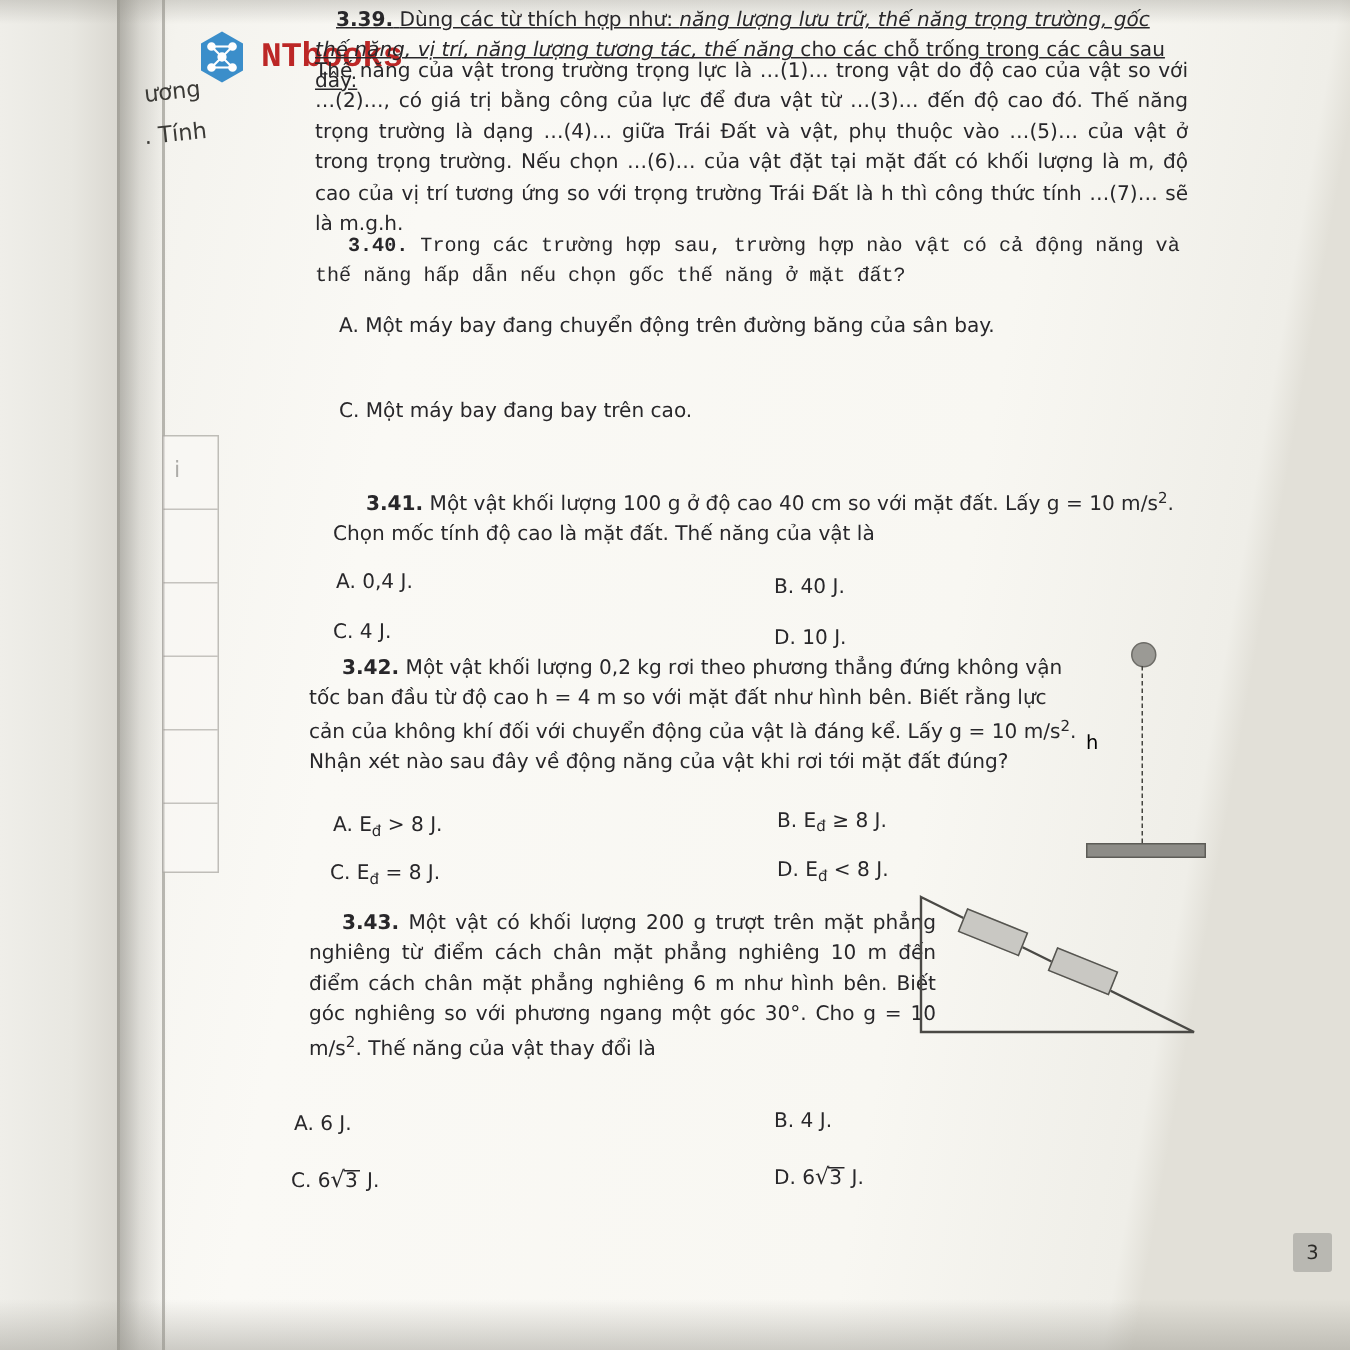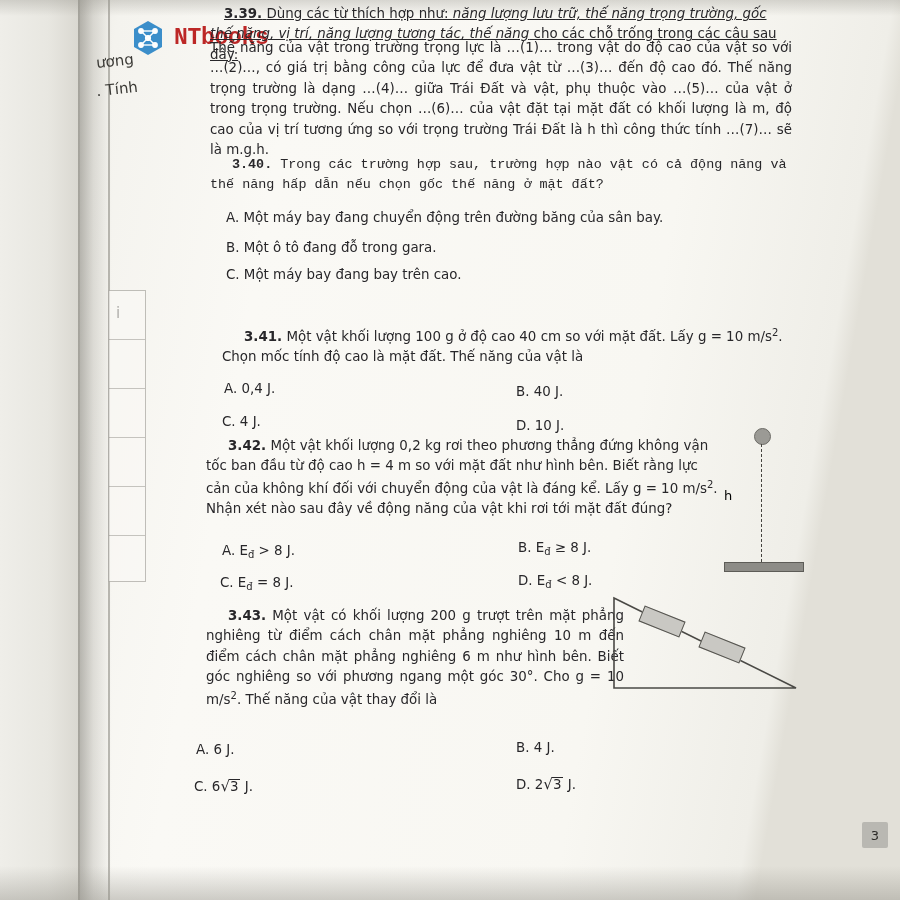--- a/index.html
+++ b/index.html
@@ -245,21 +245,20 @@
     </div>
     <div class="blk" style="left:14px; top:38px; width:582px; text-align:justify;">Thế năng của vật trong trường trọng lực là …(1)… trong vật do độ cao của vật so với …(2)…, có giá trị bằng công của lực để đưa vật từ …(3)… đến độ cao đó. Thế năng trọng trường là dạng …(4)… giữa Trái Đất và vật, phụ thuộc vào …(5)… của vật ở trong trọng trường. Nếu chọn …(6)… của vật đặt tại mặt đất có khối lượng là m, độ cao của vị trí tương ứng so với trọng trường Trái Đất là h thì công thức tính …(7)… sẽ là m.g.h.</div>
 
     <div class="blk" style="left:14px; top:155px; width:580px;">
       <div style="text-indent:22px;font-family:Liberation Mono, monospace;">
         <span class="q-num">3.40.</span>
         <span>Trong các trường hợp sau, trường hợp nào vật có cả động năng và thế năng hấp dẫn nếu chọn gốc thế năng ở mặt đất?</span>
       </div>
     </div>
     <div class="blk" style="left:30px; top:208px;">A. Một máy bay đang chuyển động trên đường băng của sân bay.</div>
-    <div class="blk" style="left:30px; top:238px;">B. Một ô tô đang đỗ trong gara.</div>
     <div class="blk" style="left:30px; top:265px;">C. Một máy bay đang bay trên cao.</div>
 
     <div class="blk" style="left:26px; top:325px; width:586px;">
       <div style="text-indent:22px;">
         <span class="q-num">3.41.</span>
         <span>Một vật khối lượng 100 g ở độ cao 40 cm so với mặt đất. Lấy g = 10 m/s<span class="sup">2</span>. Chọn mốc tính độ cao là mặt đất. Thế năng của vật là</span>
       </div>
     </div>
     <div class="blk" style="left:28px; top:379px;">A. 0,4 J.</div>
     <div class="blk" style="left:320px; top:382px;">B. 40 J.</div>
@@ -290,21 +289,21 @@
         <span class="q-num">3.43.</span>
         <span>Một vật có khối lượng 200 g trượt trên mặt phẳng nghiêng từ điểm cách chân mặt phẳng nghiêng 10 m đến điểm cách chân mặt phẳng nghiêng 6 m như hình bên. Biết góc nghiêng so với phương ngang một góc 30°. Cho g = 10 m/s<span class="sup">2</span>. Thế năng của vật thay đổi là</span>
       </div>
     </div>
     <div class="blk" style="left:0px; top:740px;">A. 6 J.</div>
     <div class="blk" style="left:320px; top:738px;">B. 4 J.</div>
     <div class="blk" style="left:-2px; top:775px;">
       <span>C. 6</span><span style="font-size:15px;">√</span><span class="rad">3</span><span> J.</span>
     </div>
     <div class="blk" style="left:320px; top:773px;">
-      <span>D. 2</span><span style="font-size:15px;">√</span><span class="rad">3</span><span> J.</span>
+      <span>D. 6</span><span style="font-size:15px;">√</span><span class="rad">3</span><span> J.</span>
     </div>
   </div>
 
   <div class="fig-fall">
     <div class="ball"></div>
     <div class="dash"></div>
     <div class="ground"></div>
     <div class="hlabel">h</div>
   </div>
 

